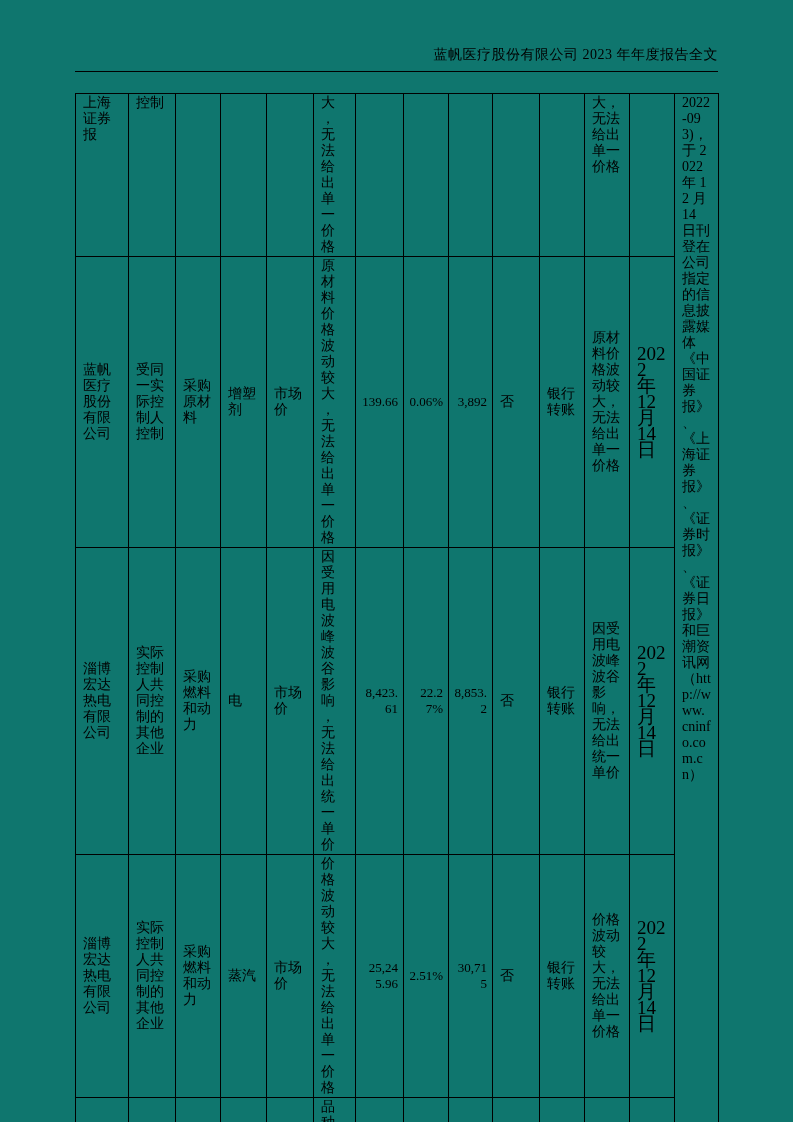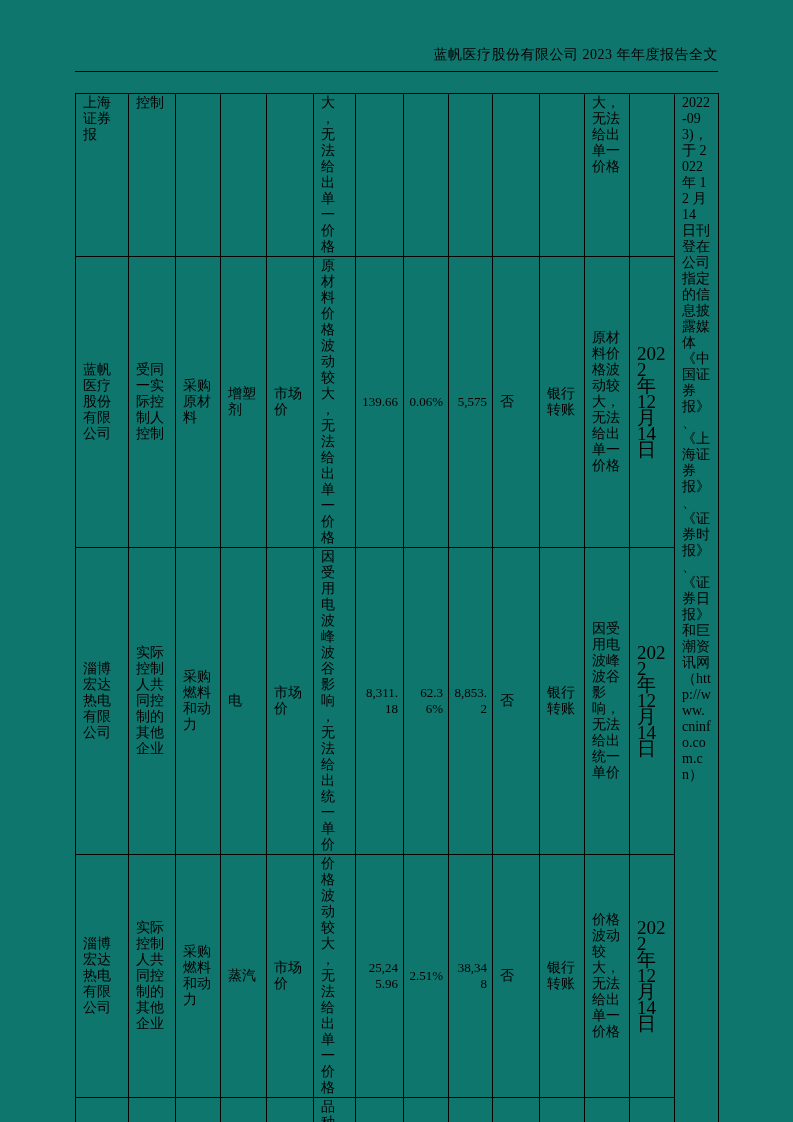--- a/index.html
+++ b/index.html
@@ -65,51 +65,51 @@
       </tr>
       <tr class="r1">
         <td>蓝帆医疗股份有限公司</td>
         <td>受同一实际控制人控制</td>
         <td>采购原材料</td>
         <td>增塑剂</td>
         <td>市场价</td>
         <td>原材料价格波动较大，无法给出单一价格</td>
         <td>139.66</td>
         <td>0.06%</td>
-        <td>5,575</td>
+        <td>3,892</td>
         <td>否</td>
         <td>银行转账</td>
         <td>原材料价格波动较大，无法给出单一价格</td>
         <td>2022 年 12 月 14 日</td>
       </tr>
       <tr class="r2">
         <td>淄博宏达热电有限公司</td>
         <td>实际控制人共同控制的其他企业</td>
         <td>采购燃料和动力</td>
         <td>电</td>
         <td>市场价</td>
         <td>因受用电波峰波谷影响，无法给出统一单价</td>
-        <td>8,311.18</td>
-        <td>62.36%</td>
+        <td>8,423.61</td>
+        <td>22.27%</td>
         <td>8,853.2</td>
         <td>否</td>
         <td>银行转账</td>
         <td>因受用电波峰波谷影响，无法给出统一单价</td>
         <td>2022 年 12 月 14 日</td>
       </tr>
       <tr class="r3">
         <td>淄博宏达热电有限公司</td>
         <td>实际控制人共同控制的其他企业</td>
         <td>采购燃料和动力</td>
         <td>蒸汽</td>
         <td>市场价</td>
         <td>价格波动较大，无法给出单一价格</td>
         <td>25,245.96</td>
         <td>2.51%</td>
-        <td>38,348</td>
+        <td>30,715</td>
         <td>否</td>
         <td>银行转账</td>
         <td>价格波动较大，无法给出单一价格</td>
         <td>2022 年 12 月 14 日</td>
       </tr>
       <tr class="r4">
         <td>淄博宏达热电有限公司</td>
         <td>实际控制人共同控制的其他企业</td>
         <td>采购燃料和动力</td>
         <td>水</td>

